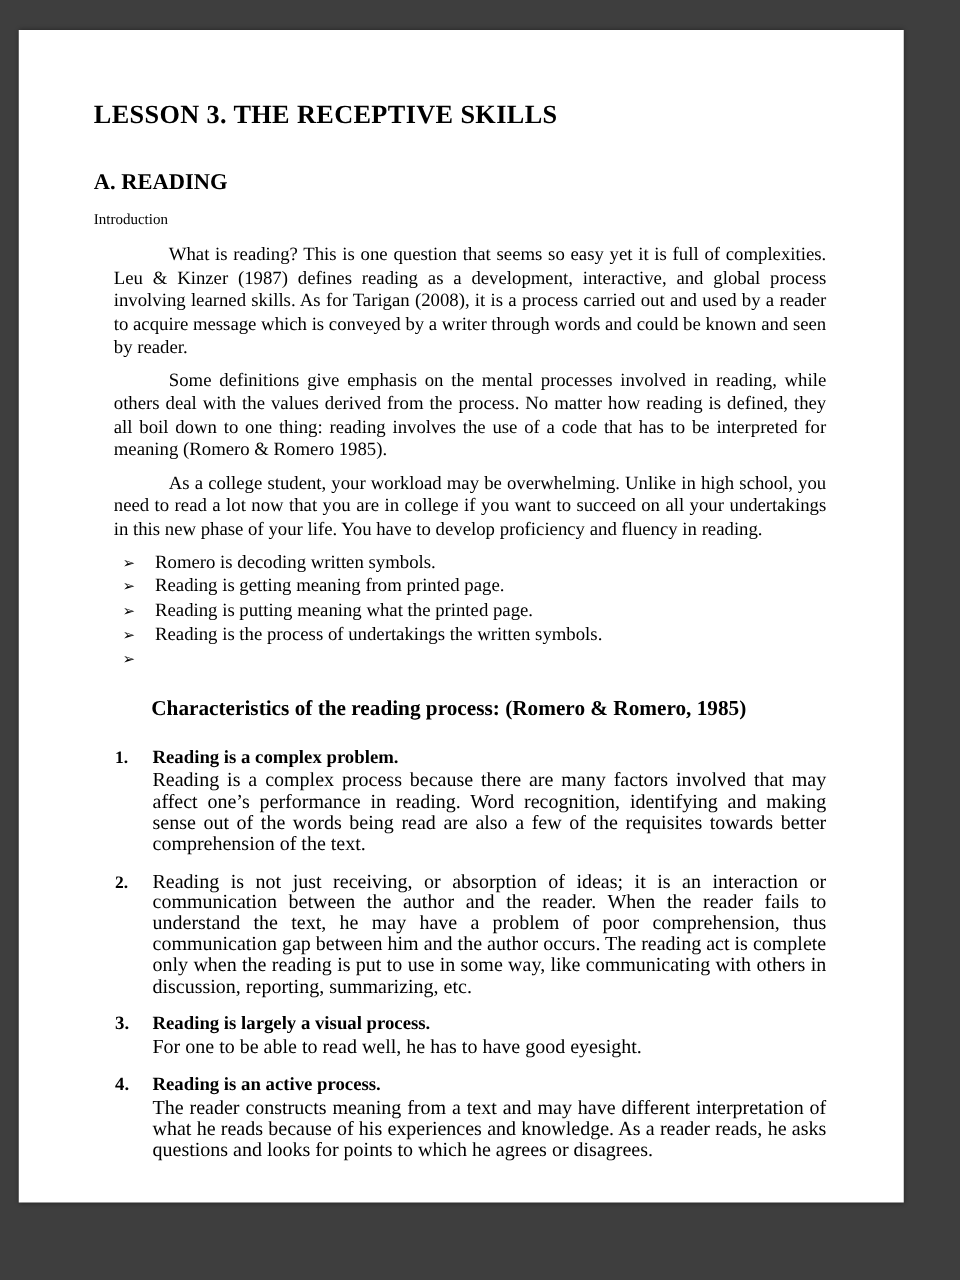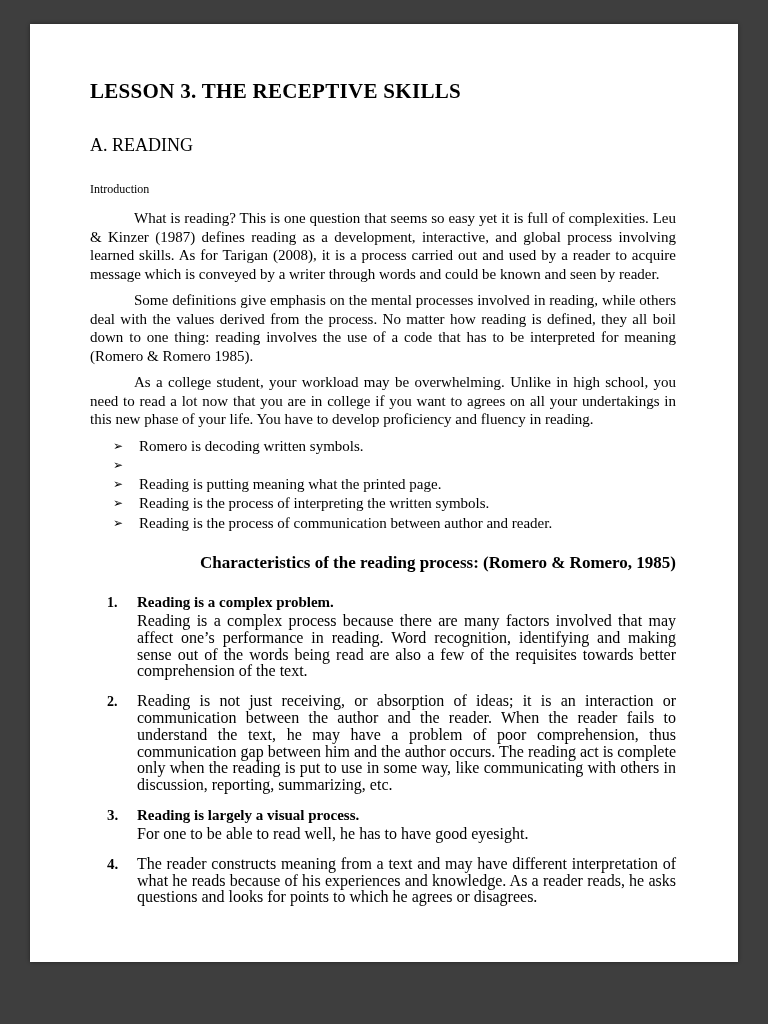--- a/index.html
+++ b/index.html
@@ -6,61 +6,60 @@
   body {
     width: 768px; height: 1024px;
     background: #3e3e3e;
     position: relative;
     font-family: "Liberation Serif", "DejaVu Serif", serif;
     color: #000;
     overflow: hidden;
   }
   .page {
     position: absolute;
-    left: 30px; top: 24px;
+    left: 15px; top: 24px;
     width: 708px; height: 938px;
     background: #ffffff;
     box-sizing: border-box;
     padding: 55px 62px 0 60px;
     box-shadow: 0 0 4px rgba(0,0,0,0.45);
   }
   h1.doc-title {
     font-size: 21px; font-weight: bold;
     letter-spacing: 0.3px;
     margin: 0 0 31px 0;
   }
   h2.section-heading {
-    font-size: 18px; font-weight: normal;
-    margin: 0 0 26px 0;
+    font-size: 18px; font-weight: bold;
+    margin: 0 0 12px 0;
   }
   h3.intro-heading {
     font-size: 12px; font-weight: normal;
     margin: 0 0 12px 0;
   }
   p.intro {
     font-size: 15px; line-height: 18.5px;
     text-align: justify;
     text-indent: 44px;
-    margin: 0 0 8px 0;
+    margin: 0 0 8px 16px;
   }
   h4.rd-heading {
     font-size: 16px; font-weight: bold;
     margin: 16px 0 10px 0;
   }
   ul.rd-list { list-style: none; margin: 0; padding: 0 0 0 23px; }
   ul.rd-list li { display: flex; font-size: 15px; line-height: 19.3px; }
   .blt {
     width: 26px; flex: 0 0 26px;
     font-size: 12px; line-height: 19.3px;
     font-family: "DejaVu Sans", sans-serif;
   }
   h4.char-heading {
     font-size: 17px; font-weight: bold;
     margin: 20px 0 0 46px;
-    text-align: right;
   }
   .items { margin-top: 21px; }
   .item { display: flex; margin: 0 0 13px 17px; }
   .num {
     width: 30px; flex: 0 0 30px;
     font-weight: bold; font-size: 14px; padding-top: 1px;
   }
   .item-3 .num, .item-4 .num { font-size: 15px; padding-top: 0; }
   .itxt { flex: 1; }
   .ih { font-weight: bold; font-size: 15px; line-height: 17px; margin: 0 0 2px 0; }
@@ -72,42 +71,42 @@
 <div class="page">
 
   <h1 class="doc-title">LESSON 3. THE RECEPTIVE SKILLS</h1>
 
   <h2 class="section-heading">A. READING</h2>
 
   <h3 class="intro-heading">Introduction</h3>
 
   <p class="intro">What is reading? This is one question that seems so easy yet it is full of complexities.  Leu &amp; Kinzer (1987) defines reading as a development, interactive, and global process involving learned skills. As for Tarigan (2008), it is a process carried out and used by a reader to acquire message which is conveyed by a writer through words and could be known and seen by reader.</p>
   <p class="intro">Some definitions give emphasis on the mental processes involved in reading, while others deal with the values derived from the process.  No matter how reading is defined, they all boil down to one thing: reading involves the use of a code that has to be interpreted for meaning (Romero &amp; Romero 1985).</p>
-  <p class="intro">As a college student, your workload may be overwhelming. Unlike in high school, you need to read a lot now that you are in college if you want to agrees on all your undertakings in this new phase of your life. You have to develop proficiency and fluency in reading.</p>
+  <p class="intro">As a college student, your workload may be overwhelming. Unlike in high school, you need to read a lot now that you are in college if you want to succeed on all your undertakings in this new phase of your life. You have to develop proficiency and fluency in reading.</p>
 
 
   <ul class="rd-list">
     <li>
       <span class="blt">➢</span>
       <span>Romero is decoding written symbols.</span>
     </li>
     <li>
       <span class="blt">➢</span>
+      <span>Reading is getting meaning from printed page.</span>
     </li>
     <li>
       <span class="blt">➢</span>
       <span>Reading is putting meaning what the printed page.</span>
     </li>
     <li>
       <span class="blt">➢</span>
-      <span>Reading is the process of interpreting the written symbols.</span>
+      <span>Reading is the process of undertakings the written symbols.</span>
     </li>
     <li>
       <span class="blt">➢</span>
-      <span>Reading is the process of communication between author and reader.</span>
     </li>
   </ul>
 
   <h4 class="char-heading">Characteristics of the reading process: (Romero &amp; Romero, 1985)</h4>
 
   <div class="items">
 
     <div class="item item-1">
       <span class="num">1.</span>
       <div class="itxt">
@@ -127,18 +126,19 @@
       <span class="num">3.</span>
       <div class="itxt">
         <div class="ih">Reading is largely a visual process.</div>
         <div class="ib">For one to be able to read well, he has to have good eyesight.</div>
       </div>
     </div>
 
     <div class="item item-4">
       <span class="num">4.</span>
       <div class="itxt">
+        <div class="ih">Reading is an active process.</div>
         <div class="ib">The reader constructs meaning from a text and may have different interpretation of what he reads because of his experiences and knowledge. As a reader reads, he asks questions and looks for points to which he agrees or disagrees.</div>
       </div>
     </div>
 
   </div>
 </div>
 
 </body></html>

